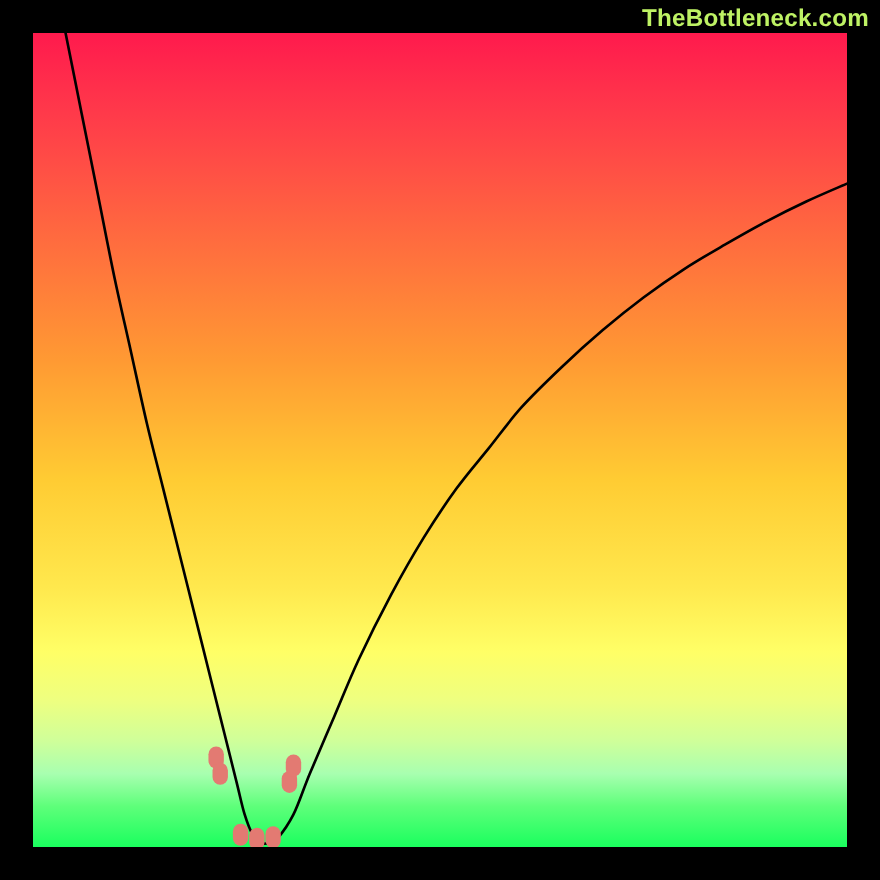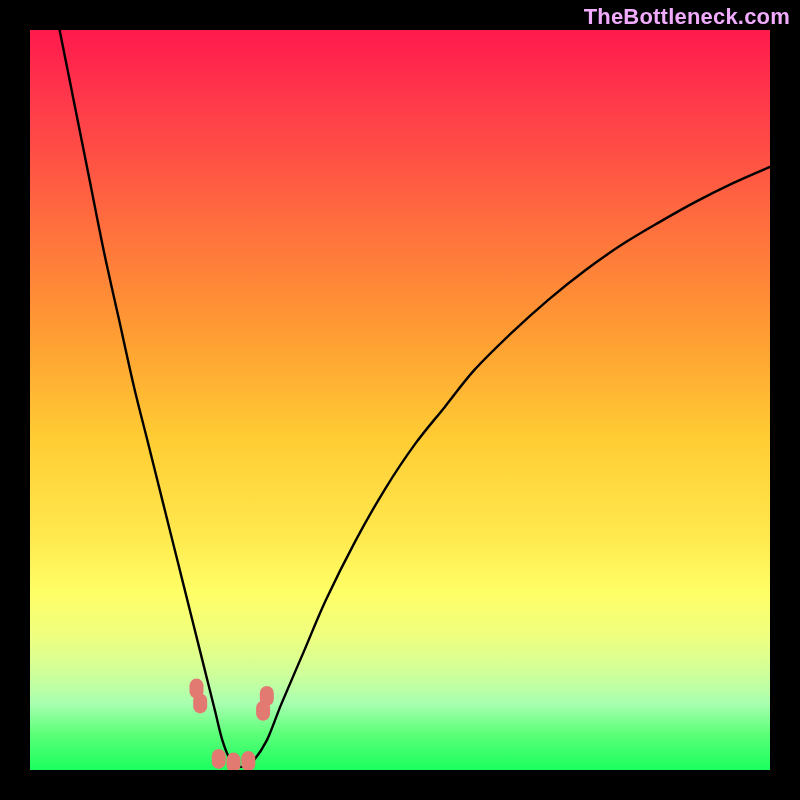--- a/index.html
+++ b/index.html
@@ -38,21 +38,21 @@
       #cfff9a 87%,
       #a8ffb0 91%,
       #5eff7a 95%,
       #1aff5e 100%
     );
   }
   .watermark {
     position: absolute;
     top: 4px;
     right: 10px;
-    color: #f0abfc;
+    color: #bef264;
     font-size: 22px;
     font-weight: 600;
     letter-spacing: 0.2px;
     user-select: none;
   }
   svg.curve {
     position: absolute;
     left: 0;
     top: 0;
     width: 740px;

